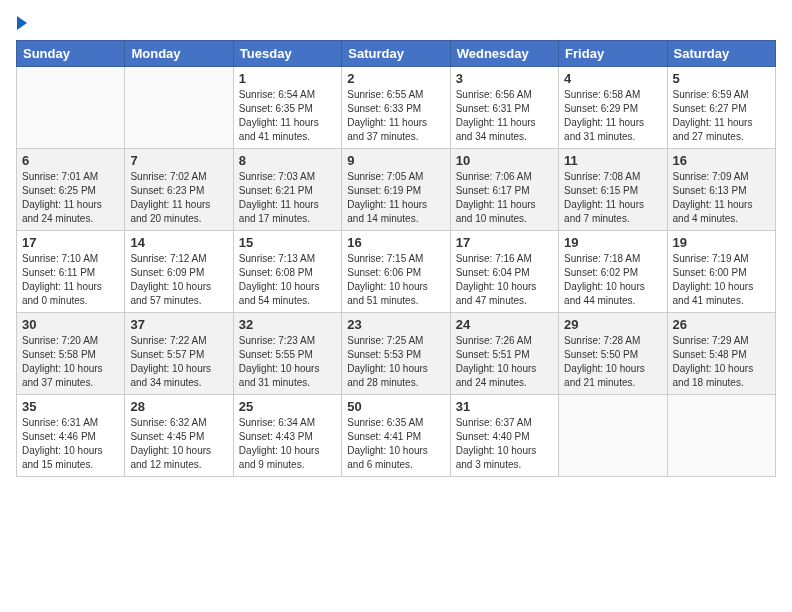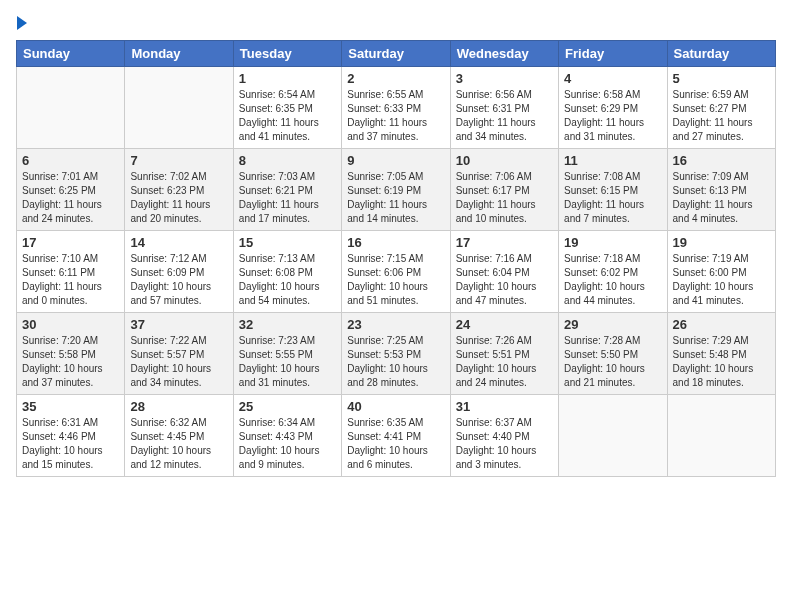--- a/index.html
+++ b/index.html
@@ -252,21 +252,21 @@
         </td>
         <td>
           <span class="day-number">28</span>
           <div class="day-info">Sunrise: 6:32 AM<br>Sunset: 4:45 PM<br>Daylight: 10 hours and 12 minutes.</div>
         </td>
         <td>
           <span class="day-number">25</span>
           <div class="day-info">Sunrise: 6:34 AM<br>Sunset: 4:43 PM<br>Daylight: 10 hours and 9 minutes.</div>
         </td>
         <td>
-          <span class="day-number">40</span>
+          <span class="day-number">50</span>
           <div class="day-info">Sunrise: 6:35 AM<br>Sunset: 4:41 PM<br>Daylight: 10 hours and 6 minutes.</div>
         </td>
         <td>
           <span class="day-number">31</span>
           <div class="day-info">Sunrise: 6:37 AM<br>Sunset: 4:40 PM<br>Daylight: 10 hours and 3 minutes.</div>
         </td>
         <td class="empty-cell"></td>
         <td class="empty-cell"></td>
       </tr>
     </tbody>

